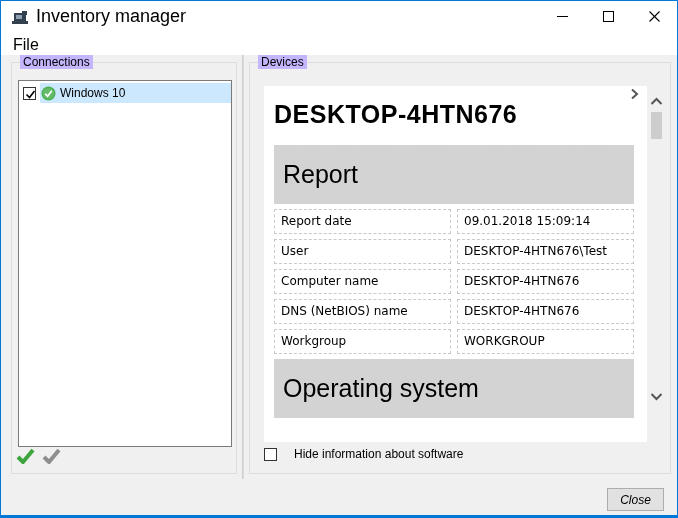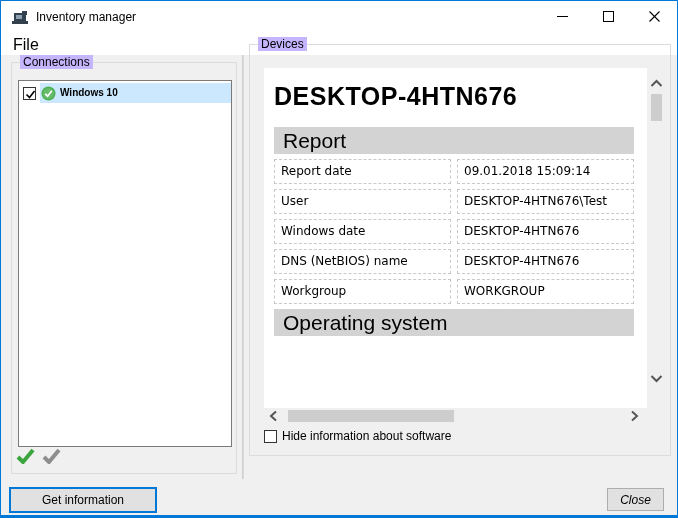--- a/index.html
+++ b/index.html
@@ -9,76 +9,76 @@
   .window {
     position:relative; width:678px; height:518px;
     background:#f0f0f0;
     border:1px solid #0078d7; border-bottom-width:3px;
     overflow:hidden;
   }
 
   
   .titlebar { position:absolute; top:0; left:0; right:0; height:31px; background:#ffffff; display:flex; align-items:center; }
   .app-icon { width:18px; height:18px; margin-left:10px; flex:0 0 auto; }
-  .title-text { margin-left:7px; font-size:12px; }
+  .title-text { margin-left:7px; font-size:18px; }
   .caption-buttons { margin-left:auto; display:flex; height:100%; }
   .cap-btn { width:46px; height:100%; display:flex; align-items:center; justify-content:center; background:#fff; }
   .cap-btn svg { display:block; }
 
   
   .menubar { position:absolute; top:31px; left:0; right:0; height:23px; background:#ffffff; }
   .menu-item { display:inline-block; padding:4px 9px 3px 12px; font-size:16px; }
 
   
   .main-bg { position:absolute; top:54px; left:0; right:0; bottom:0; background:#f0f0f0; }
   .vdivider { position:absolute; left:241px; top:54px; width:2px; height:424px; background:#dcdcdc; border-left:1px solid #cfcfcf; }
 
   .groupbox { position:absolute; border:1px solid #dcdcdc; }
   .groupbox-label { position:absolute; top:-8px; left:8px; padding:0 3px; background:#c4b5fd; font-size:12px; }
 
   #gb-connections { left:10px; top:61px; width:226px; height:412px; }
-  #gb-devices     { left:248px; top:43px; width:422px; height:412px; }
+  #gb-devices     { left:248px; top:61px; width:422px; height:412px; }
 
   
   .listbox { position:absolute; left:6px; top:17px; width:214px; height:367px; background:#fff; border:1px solid #7a7a7a; overflow:hidden; }
   .list-item { display:flex; align-items:center; height:20px; margin-top:2px; padding-left:4px; }
   .cbx { width:13px; height:13px; background:#fff; border:1px solid #333; position:relative; flex:0 0 auto; }
   .cbx svg { position:absolute; left:0; top:0; }
   .sel-area { flex:1; align-self:stretch; margin-left:4px; background:#cce8ff; display:flex; align-items:center; gap:4px; padding-left:1px; }
   .status-dot { width:15px; height:15px; flex:0 0 auto; }
-  .conn-label { font-size:10px; padding-bottom:1px;font-weight:bold; }
+  .conn-label { font-size:12px; padding-bottom:1px; }
 
   .check-toolbar { position:absolute; left:4px; top:384px; display:flex; gap:7px; align-items:center; }
   .check-btn { width:19px; height:17px; display:flex; align-items:center; justify-content:center; }
 
   
   .webview { position:absolute; left:14px; top:23px; width:402px; height:356px; display:flex; }
-  .wv-content { width:383px; height:100%; background:#fff; display:flex; flex-direction:column; overflow:hidden; }
+  .wv-content { width:383px; height:100%; background:#fff; display:flex; flex-direction:row; overflow:hidden; }
   .wv-doc { flex:1; overflow:hidden; padding-left:10px; }
 
   .report-title { font-family:"Liberation Sans", sans-serif; font-weight:bold; font-size:25px; margin-top:14px; letter-spacing:0.5px; }
 
   table.report { border-collapse:separate; border-spacing:6px 5px; width:372px; margin-left:-6px; margin-top:11px;
                  font-family:"DejaVu Sans", sans-serif; font-size:12px; table-layout:fixed; }
   table.report td { border:1px dashed #c9c9c9; padding:4px 6px; line-height:15px; vertical-align:middle; background:#fff; }
   table.report td.lbl { width:92px; }
-  table.report tr.section-row td { background:#d3d3d3; border-color:#d3d3d3; font-family:"Liberation Sans", sans-serif; font-size:21px; padding:0 8px; line-height:25px; }
+  table.report tr.section-row td { background:#d3d3d3; border-color:#d3d3d3; font-family:"Liberation Sans", sans-serif; font-size:25px; padding:16px 8px; line-height:25px; }
 
   
   .wv-vscroll { width:19px; height:100%; background:#f0f0f0; position:relative; }
   .v-up   { position:absolute; top:10px; left:3px; }
   .v-down { position:absolute; bottom:40px; left:3px; }
   .v-thumb { position:absolute; top:26px; left:4px; width:11px; height:27px; background:#cdcdcd; }
 
   .wv-hscroll { height:16px; background:#f0f0f0; position:relative; }
   .h-left  { position:absolute; left:4px; top:2px; }
   .h-right { position:absolute; right:7px; top:2px; }
   .h-thumb { position:absolute; left:24px; top:2px; width:166px; height:12px; background:#cdcdcd; }
 
-  .hide-soft { position:absolute; left:14px; top:384px; display:flex; align-items:center; gap:5px; }
+  .hide-soft { position:absolute; left:14px; top:384px; display:flex; align-items:center; gap:17px; }
   .hide-soft .cbx { border:1px solid #333; }
   .hide-label { font-size:12px; }
 
   
   .btn { position:absolute; background:#e1e1e1; font-size:12px; display:flex; align-items:center; justify-content:center; font-family:"Liberation Sans", sans-serif; }
   #btn-get   { left:8px;  top:486px; width:148px; height:26px; border:2px solid #0078d7; }
   #btn-close { left:606px; top:487px; width:57px; height:23px; border:1px solid #adadad;font-style:italic; }
 </style>
 </head>
 <body>
@@ -168,21 +168,21 @@
                 </tr>
                 <tr>
                   <td class="lbl">Report date</td>
                   <td class="val">09.01.2018 15:09:14</td>
                 </tr>
                 <tr>
                   <td class="lbl">User</td>
                   <td class="val">DESKTOP-4HTN676\Test</td>
                 </tr>
                 <tr>
-                  <td class="lbl">Windows date</td>
+                  <td class="lbl">Computer name</td>
                   <td class="val">DESKTOP-4HTN676</td>
                 </tr>
                 <tr>
                   <td class="lbl">DNS (NetBIOS) name</td>
                   <td class="val">DESKTOP-4HTN676</td>
                 </tr>
                 <tr>
                   <td class="lbl">Workgroup</td>
                   <td class="val">WORKGROUP</td>
                 </tr>
@@ -212,16 +212,15 @@
           </svg>
       </div>
     </div>
 
     <div class="hide-soft">
       <span class="cbx"></span>
       <span class="hide-label">Hide information about software</span>
     </div>
   </div>
 
-  <div class="btn" id="btn-get">Get information</div>
   <div class="btn" id="btn-close">Close</div>
 
 </div>
 
 </body></html>

